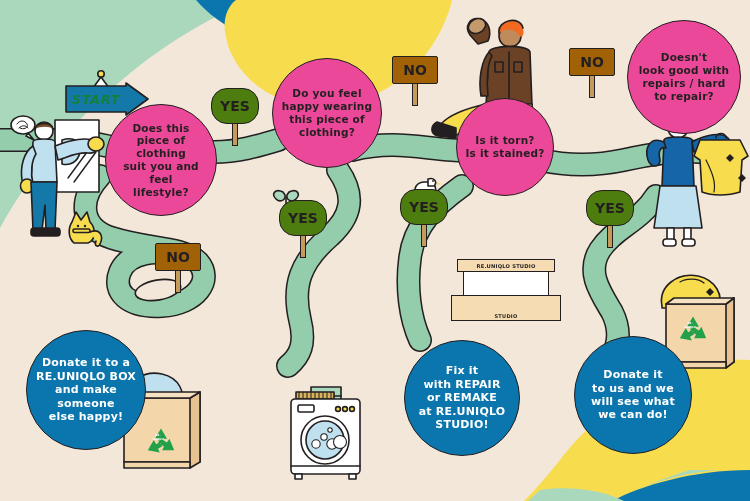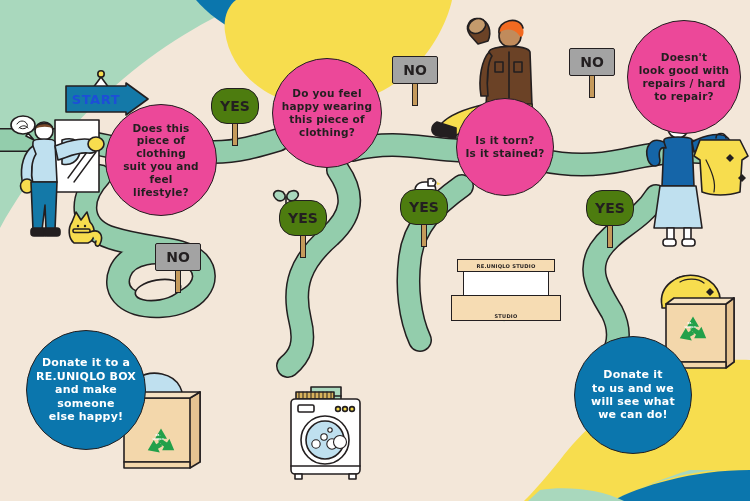--- a/index.html
+++ b/index.html
@@ -30,37 +30,38 @@
   .bubble span{display:block;padding:0 8px;white-space:pre-line;}
 
   
   .sign{position:absolute;}
   .sign .plate{
     box-sizing:border-box;border:1.6px solid #231f20;
     display:flex;align-items:center;justify-content:center;
     font-weight:bold;color:#231f20;
   }
   .sign.no .plate{
-    background:#a3a3a3;width:46px;height:28px;border-radius:2px;font-size:14px;
+    background:#a16207;width:46px;height:28px;border-radius:2px;font-size:14px;
   }
   .sign.yes .plate{
     background:#4d7c0f;width:48px;height:36px;border-radius:16px;font-size:14px;
   }
   .sign .post{
     width:6px;height:22px;background:#c59a5b;border:1.5px solid #231f20;
     margin:0 auto;border-top:none;box-sizing:border-box;
   }
 
   
   #start-arrow{position:absolute;left:64px;top:82px;width:86px;height:34px;}
   #start-arrow .lbl{
     position:absolute;left:0;top:0;width:64px;height:34px;
     display:flex;align-items:center;justify-content:center;
-    color:#1d4ed8;font-weight:bold;font-size:13px;letter-spacing:.6px;
+    color:#15803d;font-weight:bold;font-size:13px;letter-spacing:.6px;
     z-index:2;
+    font-style:italic;
   }
 
   
   #studio{position:absolute;left:451px;top:259px;width:110px;height:62px;font-size:5px;}
   #studio .banner{
     position:absolute;left:6px;top:0;width:98px;height:13px;background:#f6dcb3;
     border:1.4px solid #231f20;box-sizing:border-box;
     display:flex;align-items:center;justify-content:center;
     font-weight:bold;font-size:5.2px;letter-spacing:.2px;color:#231f20;
   }
@@ -383,20 +384,27 @@
   </div>
 
   <div class="bubble a" style="left:26px;top:330px;width:120px;height:120px;">
     <span>Donate it to a
 RE.UNIQLO BOX
 and make someone
 else happy!</span>
   </div>
 
 
+  <div class="bubble a" style="left:404px;top:340px;width:116px;height:116px;">
+    <span>Fix it
+with REPAIR
+or REMAKE
+at RE.UNIQLO
+STUDIO!</span>
+  </div>
 
   <div class="bubble a" style="left:574px;top:336px;width:118px;height:118px;">
     <span>Donate it
 to us and we
 will see what
 we can do!</span>
   </div>
 
   <div class="sign yes" style="left:211px;top:88px;">
     <div class="plate">YES</div>

